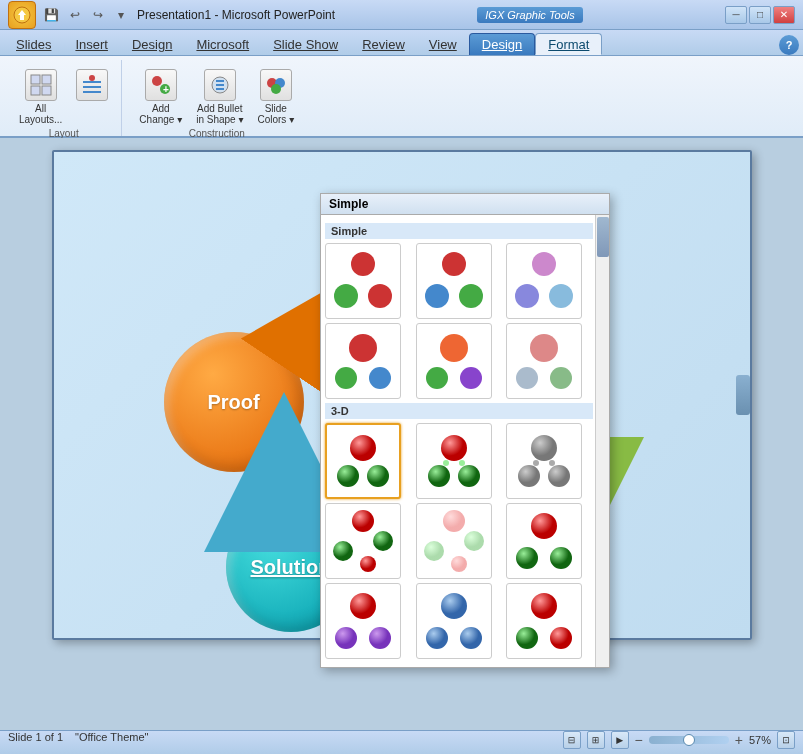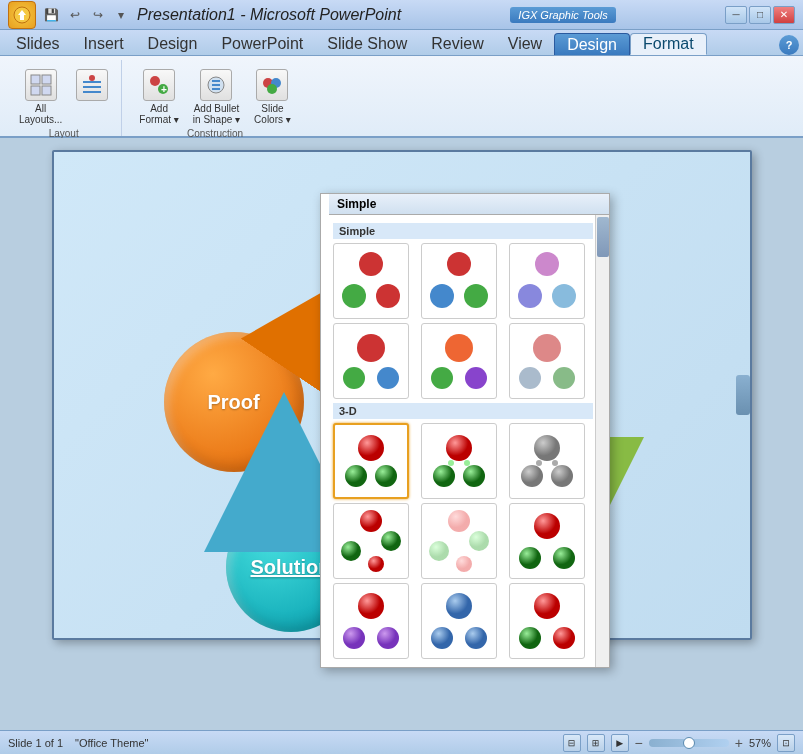--- a/index.html
+++ b/index.html
@@ -24,21 +24,21 @@
       font-size: 14px; font-weight: bold; color: white;
       border: 1px solid #c07010;
     }
     .quick-access { display: flex; align-items: center; gap: 3px; }
     .qa-btn {
       width: 20px; height: 20px;
       background: none; border: none; cursor: pointer;
       display: flex; align-items: center; justify-content: center;
       color: #555; font-size: 12px;
     }
-    .title-text { font-size: 16px; color: #222; font-style: italic; }
+    .title-text { font-size: 12px; color: #222; }
     .igx-badge {
       background: linear-gradient(to bottom, #5b9bd5, #3a7abf);
       color: white; font-size: 11px; padding: 2px 8px;
       border-radius: 3px;
       font-style: italic;
     }
     .title-controls { display: flex; gap: 2px; }
     .win-btn {
       width: 22px; height: 18px;
       background: linear-gradient(to bottom, #d0e4f8, #a8c8e8);
@@ -52,26 +52,26 @@
     .ribbon-tabs {
       background: linear-gradient(to bottom, #c8daf5, #b0cce8);
       height: 26px;
       display: flex;
       align-items: flex-end;
       padding: 0 4px;
       border-bottom: 1px solid #7a9fc7;
     }
     .ribbon-tab {
       padding: 4px 12px;
-      font-size: 16px;
+      font-size: 13px;
       cursor: pointer;
       border-radius: 4px 4px 0 0;
       color: #333;
       height: 22px;
-      display: flex; align-items: center;
+      display: flex; align-items: center; text-decoration: underline;
     }
     .ribbon-tab.design-active {
       background: linear-gradient(to bottom, #5b9bd5, #3a7abf);
       color: white;
       border: 1px solid #2a5a9f;
       border-bottom: none;
     }
     .ribbon-tab.format-active {
       background: #e8f0fa;
       border: 1px solid #7a9fc7;
@@ -187,21 +187,20 @@
     
     .style-panel {
       position: absolute;
       top: 55px;
       left: 320px;
       width: 290px;
       background: white;
       border: 1px solid #aaa;
       box-shadow: 3px 3px 10px rgba(0,0,0,0.3);
       z-index: 100;
-      padding-left: 8px;
     }
     .style-panel-header {
       background: linear-gradient(to bottom, #e8f0fa, #d0e0f0);
       padding: 3px 8px;
       display: flex; align-items: center; justify-content: space-between;
       border-bottom: 1px solid #aaa;
       font-size: 12px; font-weight: bold;
     }
     .style-panel-scrollbar {
       position: absolute; right: 0; top: 0; bottom: 0;
@@ -241,21 +240,21 @@
       display: flex; align-items: center; justify-content: center;
       position: relative;
     }
     .style-item.selected { border: 2px solid #e8a020; box-shadow: 0 0 3px #e8a020; }
     .style-item svg { width: 70px; height: 70px; }
 
     
     .status-bar {
       background: linear-gradient(to bottom, #c8daf5, #b0cce8);
       height: 24px;
-      display: flex; align-items: center;
+      display: flex; align-items: flex-start;
       padding: 0 8px;
       border-top: 1px solid #7a9fc7;
       font-size: 11px; color: #333;
       gap: 12px;
     }
     .status-right { margin-left: auto; display: flex; align-items: center; gap: 6px; }
     .view-btn {
       width: 18px; height: 18px;
       background: linear-gradient(to bottom, #d8e8f8, #b8d0e8);
       border: 1px solid #7a9fc7; border-radius: 2px;
@@ -300,21 +299,21 @@
     <button class="win-btn">─</button>
     <button class="win-btn">□</button>
     <button class="win-btn close">✕</button>
   </div>
 </div>
 
 <div class="ribbon-tabs">
   <div class="ribbon-tab">Slides</div>
   <div class="ribbon-tab">Insert</div>
   <div class="ribbon-tab">Design</div>
-  <div class="ribbon-tab">PowerPoint</div>
+  <div class="ribbon-tab">Microsoft</div>
   <div class="ribbon-tab">Slide Show</div>
   <div class="ribbon-tab">Review</div>
   <div class="ribbon-tab">View</div>
   <div class="ribbon-tab design-active">Design</div>
   <div class="ribbon-tab format-active">Format</div>
   <div class="help-btn">?</div>
 </div>
 
 <div class="ribbon-content">
 
@@ -351,21 +350,21 @@
     <div class="ribbon-group-content">
       <div class="ribbon-large-btn">
         <div class="icon-large">
           <svg width="24" height="24" viewBox="0 0 24 24">
             <circle cx="8" cy="8" r="5" fill="#cc4444"></circle>
             <circle cx="16" cy="16" r="5" fill="#44aa44"></circle>
             <text x="14" y="20" font-size="10" fill="white" font-weight="bold">+</text>
           </svg>
         </div>
         <span>Add</span>
-        <span>Format ▾</span>
+        <span>Change ▾</span>
       </div>
       <div class="ribbon-large-btn">
         <div class="icon-large">
           <svg width="24" height="24" viewBox="0 0 24 24">
             <circle cx="12" cy="12" r="8" fill="#d0e0f0" stroke="#888" stroke-width="1"></circle>
             <line x1="8" y1="8" x2="16" y2="8" stroke="#4488cc" stroke-width="2"></line>
             <line x1="8" y1="12" x2="16" y2="12" stroke="#4488cc" stroke-width="2"></line>
             <line x1="8" y1="16" x2="16" y2="16" stroke="#4488cc" stroke-width="2"></line>
           </svg>
         </div>

